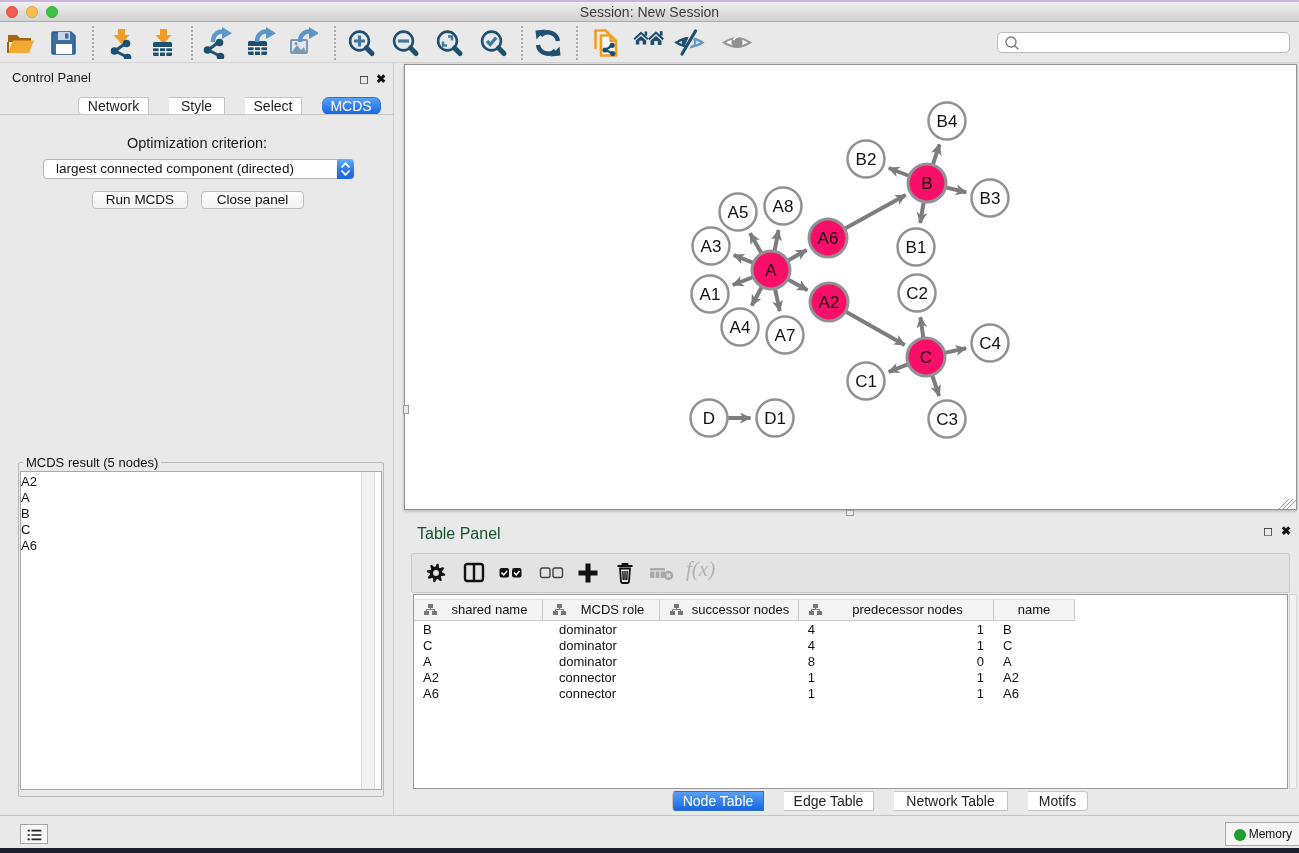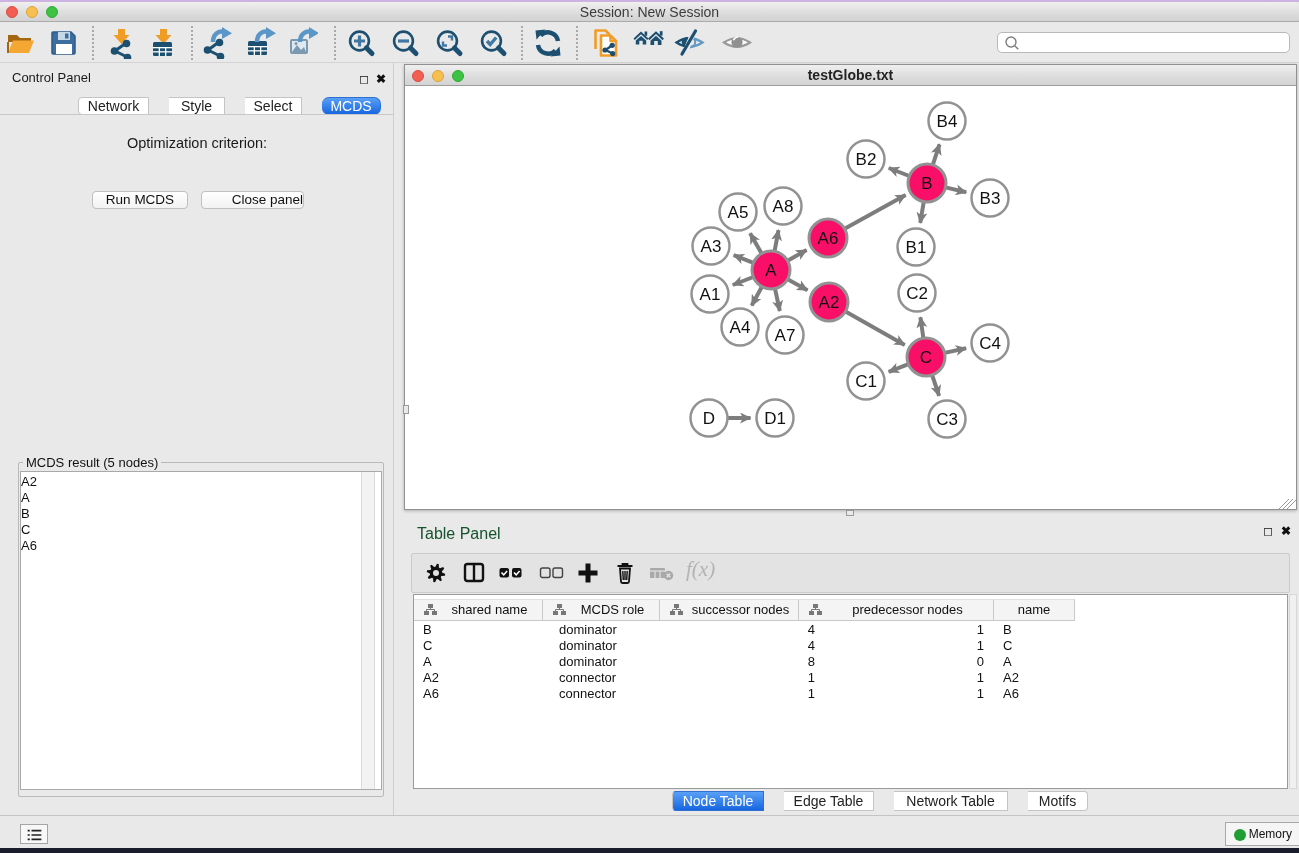--- a/index.html
+++ b/index.html
@@ -266,42 +266,42 @@
   <div class="wbtn" style="left:359px;">◻</div>
   <div class="wbtn" style="left:376px; font-weight:bold;">✖</div>
   <div class="seg" style="left:78px; top:34px;">
     <div class="tab" style="width:71px;">Network</div>
     <div class="tab" style="width:56px;">Style</div>
     <div class="tab" style="width:57px;">Select</div>
     <div class="tab sel" style="width:59px;border-radius:7px;">MCDS</div>
   </div>
   <div id="cp-tabline"></div>
   <div id="optlabel">Optimization criterion:</div>
+  <div id="combo">largest connected component (directed)
+    <div class="arr"><svg width="17" height="20" viewBox="0 0 17 20">
+          <path d="M5 8 L8.5 4.2 L12 8" fill="none" stroke="#fff" stroke-width="1.7" stroke-linecap="round" stroke-linejoin="round"></path>
+          <path d="M5 12 L8.5 15.8 L12 12" fill="none" stroke="#fff" stroke-width="1.7" stroke-linecap="round" stroke-linejoin="round"></path>
+        </svg></div>
+  </div>
   <div class="btn" style="left:92px; width:96px;">Run MCDS</div>
-  <div class="btn" style="left:201px; width:103px;text-align:right;">Close panel</div>
+  <div class="btn" style="left:201px; width:103px;">Close panel</div>
   <div id="mcds-group">
     <div id="mcds-label">MCDS result (5 nodes)</div>
     <div id="mcds-list">
       <div class="it">A2</div>
         <div class="it">A</div>
         <div class="it">B</div>
         <div class="it">C</div>
         <div class="it">A6</div>
       <div id="mcds-sb"></div>
     </div>
   </div>
 </div>
 
 <div class="abs" id="netwin">
-  <div id="nw-title">
-    <div class="tl t-red"></div>
-      <div class="tl t-yel"></div>
-      <div class="tl t-grn"></div>
-    <div id="nw-text">testGlobe.txt</div>
-  </div>
   <svg width="891" height="424" viewBox="0 0 891 424" style="position:absolute;left:0;top:21px;">
     <defs>
       <marker id="ah" markerWidth="12" markerHeight="11" refX="10.5" refY="5.5" orient="auto" markerUnits="userSpaceOnUse">
         <path d="M0,0 L11.5,5.5 L0,11 L3,5.5 z" fill="#7d7d7d"></path>
       </marker>
     </defs>
     <g stroke="#7d7d7d" stroke-width="4" marker-end="url(#ah)">
       <line x1="356.6" y1="167.5" x2="345.1" y2="147.3"></line>
       <line x1="369.5" y1="165.3" x2="373.5" y2="144.1"></line>
       <line x1="348.4" y1="176.9" x2="328.7" y2="169.1"></line>

